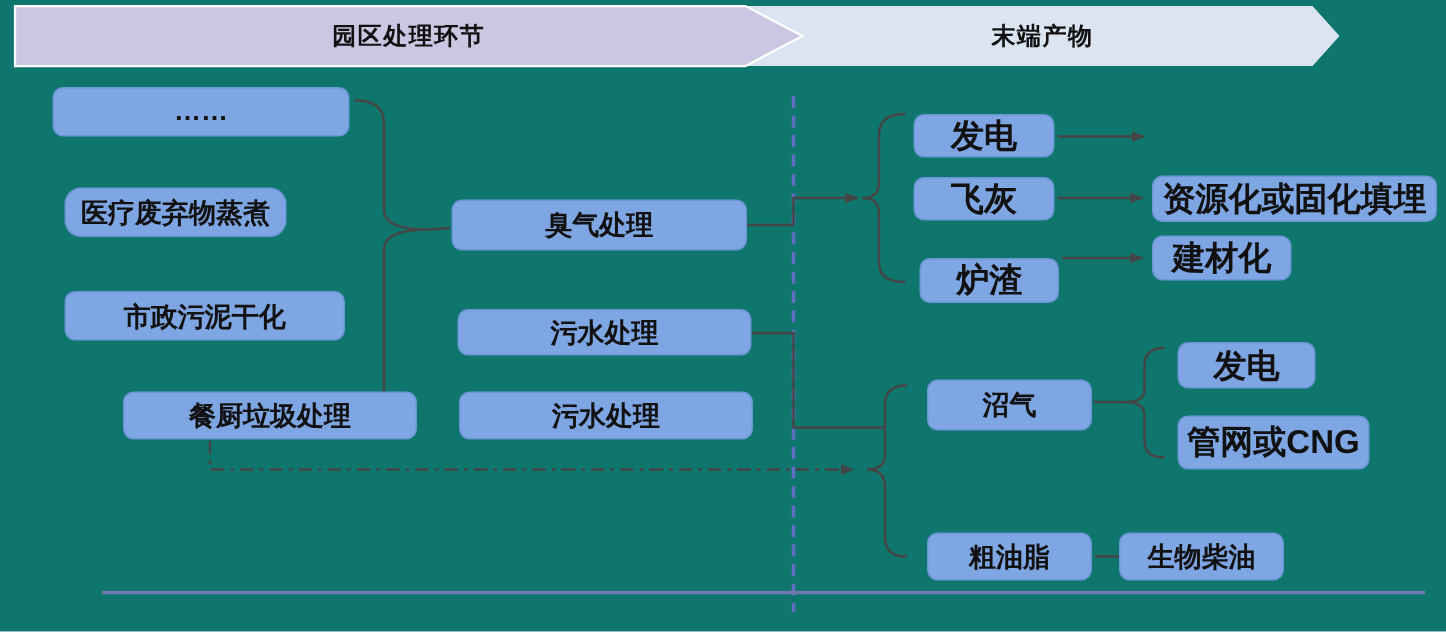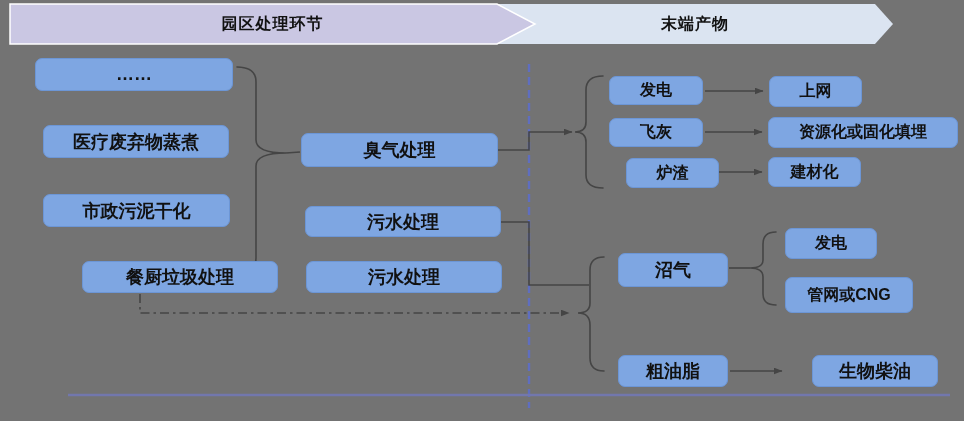--- a/index.html
+++ b/index.html
@@ -3,33 +3,33 @@
 <meta charset="utf-8">
 <style>
   :root{
     --box-fill:#7EA6E2; --box-border:#6C96D6;
     --banner-purple:#CAC7E3; --banner-blue:#DBE4F1;
     --connector:#454545; --dashed-divider:#5F6EC0; --baseline:#7277AD;
     --text:#111111;
   }
   html,body{margin:0;padding:0;background:#ffffff;}
   .stage{
-    position:relative;width:964px;height:421px;background:#737373;
+    position:relative;width:964px;height:421px;background:#0f766e;
     font-family:"Liberation Sans","DejaVu Sans",sans-serif;overflow:hidden;
   }
   svg.layer{position:absolute;left:0;top:0;z-index:1;}
   .banner-label{
     position:absolute;top:4px;height:40px;display:flex;align-items:center;justify-content:center;
     font-size:16px;font-weight:bold;color:var(--text);z-index:2;letter-spacing:1px;
   }
   .node{
     position:absolute;z-index:2;background:var(--box-fill);
     border:1px solid var(--box-border);border-radius:7px;box-sizing:border-box;
     display:flex;align-items:center;justify-content:center;
-    font-size:16px;font-weight:bold;color:var(--text);white-space:nowrap;
+    font-size:22px;font-weight:bold;color:var(--text);white-space:nowrap;
   }
   .node.big{font-size:18px;}
   .poly-blue{fill:var(--banner-blue);}
   .poly-purple{fill:var(--banner-purple);stroke:#ffffff;stroke-width:1.5;}
   .ln{stroke:var(--connector);stroke-width:1.6;fill:none;}
   .brace{stroke:var(--connector);stroke-width:1.6;fill:none;stroke-linecap:round;}
   .dashdot{stroke:var(--connector);stroke-width:1.6;fill:none;stroke-dasharray:9 4 2.5 4;}
   .divider{stroke:var(--dashed-divider);stroke-width:2.4;stroke-dasharray:8 5;}
   .baseline{stroke:var(--baseline);stroke-width:2.4;}
   .mk{fill:var(--connector);}
@@ -69,34 +69,33 @@
     <path class="ln" d="M705,91 L763,91" marker-end="url(#arr)"></path>
     <path class="ln" d="M705,132 L762,132" marker-end="url(#arr)"></path>
     <path class="ln" d="M708,172 L762,172" marker-end="url(#arr)"></path>
     <path class="ln" d="M730,371 L782,371" marker-end="url(#arr)"></path>
   </svg>
 
   <div class="banner-label" style="left:10px;width:525px;">园区处理环节</div>
   <div class="banner-label" style="left:497px;width:396px;">末端产物</div>
 
   <div class="node big" style="left:35px;top:58px;width:198px;height:33px;">……</div>
-  <div class="node big" style="left:43px;top:125px;width:186px;height:33px;">医疗废弃物蒸煮</div>
+  <div class="node big" style="left:43px;top:125px;width:148px;height:33px;border-radius:11px;">医疗废弃物蒸煮</div>
   <div class="node big" style="left:43px;top:194px;width:187px;height:33px;">市政污泥干化</div>
   <div class="node big" style="left:42px;top:261px;width:196px;height:32px;margin-left:40px;">餐厨垃圾处理</div>
 
   <div class="node big" style="left:301px;top:133px;width:197px;height:34px;">臭气处理</div>
   <div class="node big" style="left:305px;top:206px;width:196px;height:31px;">污水处理</div>
   <div class="node big" style="left:306px;top:261px;width:196px;height:32px;">污水处理</div>
 
   <div class="node" style="left:609px;top:76px;width:94px;height:29px;">发电</div>
-  <div class="node" style="left:769px;top:76px;width:93px;height:31px;">上网</div>
   <div class="node" style="left:609px;top:118px;width:94px;height:29px;">飞灰</div>
   <div class="node" style="left:768px;top:117px;width:190px;height:31px;">资源化或固化填埋</div>
-  <div class="node" style="left:613px;top:158px;width:93px;height:30px;margin-left:13px;">炉渣</div>
+  <div class="node" style="left:613px;top:172px;width:93px;height:30px;">炉渣</div>
   <div class="node" style="left:768px;top:157px;width:93px;height:30px;">建材化</div>
 
   <div class="node big" style="left:618px;top:253px;width:110px;height:34px;">沼气</div>
   <div class="node" style="left:785px;top:228px;width:92px;height:31px;">发电</div>
   <div class="node" style="left:785px;top:277px;width:128px;height:36px;">管网或CNG</div>
   <div class="node big" style="left:618px;top:355px;width:110px;height:32px;">粗油脂</div>
-  <div class="node big" style="left:812px;top:355px;width:126px;height:32px;">生物柴油</div>
+  <div class="node big" style="left:746px;top:355px;width:110px;height:32px;">生物柴油</div>
 
 </div>
 
 </body></html>

